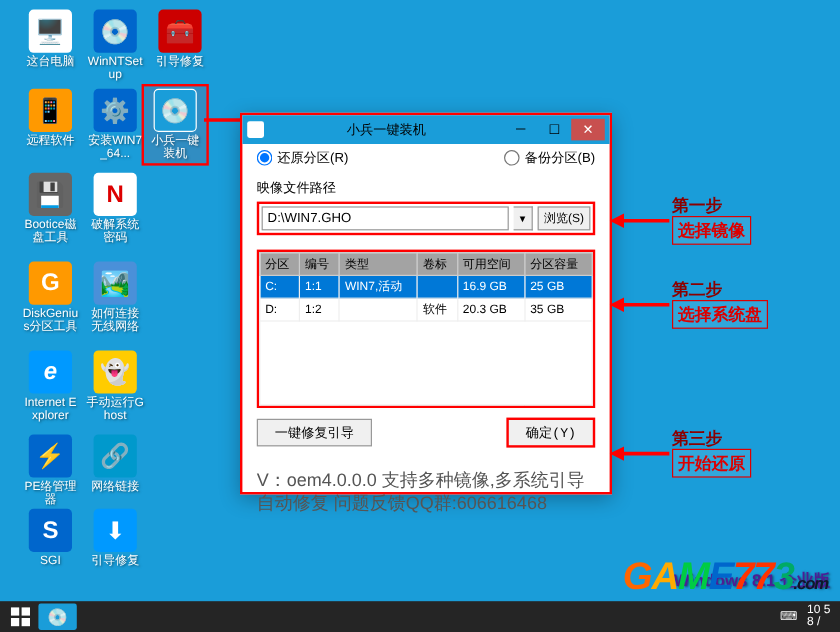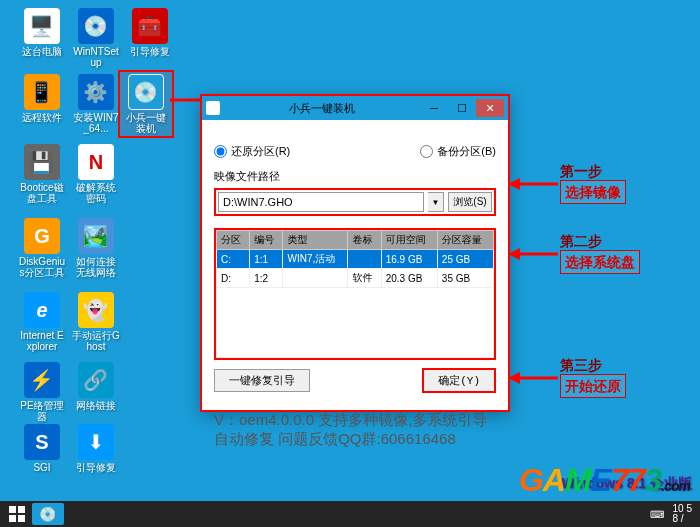--- a/index.html
+++ b/index.html
@@ -15,21 +15,21 @@
 
 
 .dialog { position: absolute; left: 200px; top: 94px; width: 310px; height: 318px; background: #fff; border: 2px solid #f00; box-shadow: 0 4px 16px rgba(0,0,0,0.3); }
 .titlebar { height: 24px; background: #1a9dd9; display: flex; align-items: center; padding: 0 4px; }
 .titlebar-icon { width: 14px; height: 14px; background: #fff; border-radius: 2px; margin-right: 4px; }
 .titlebar-title { flex: 1; text-align: center; font-size: 11px; color: #000; }
 .titlebar-btns { display: flex; gap: 0; }
 .tb-btn { width: 28px; height: 18px; display: flex; align-items: center; justify-content: center; font-size: 11px; cursor: pointer; color: #000; }
 .tb-close { background: #c8504f; color: #fff; }
 
-.dialog-body { padding: 24px 12px; font-size: 11px; }
+.dialog-body { padding: 4px 12px; font-size: 11px; }
 .radio-row { display: flex; gap: 40px; margin-bottom: 10px; }
 .radio-row label { display: flex; align-items: center; gap: 4px; }
 .radio-row input { margin: 0; }
 
 .field-label { margin-bottom: 4px; }
 .path-row { display: flex; gap: 4px; margin-bottom: 12px; border: 2px solid #f00; padding: 2px; }
 .path-input { flex: 1; height: 20px; border: 1px solid #999; padding: 0 4px; font-size: 11px; }
 .path-dropdown { width: 16px; height: 20px; border: 1px solid #999; border-left: none; display: flex; align-items: center; justify-content: center; font-size: 8px; cursor: pointer; background: #f0f0f0; }
 .browse-btn { width: 44px; height: 20px; border: 1px solid #999; background: #f0f0f0; font-size: 10px; cursor: pointer; }
 

